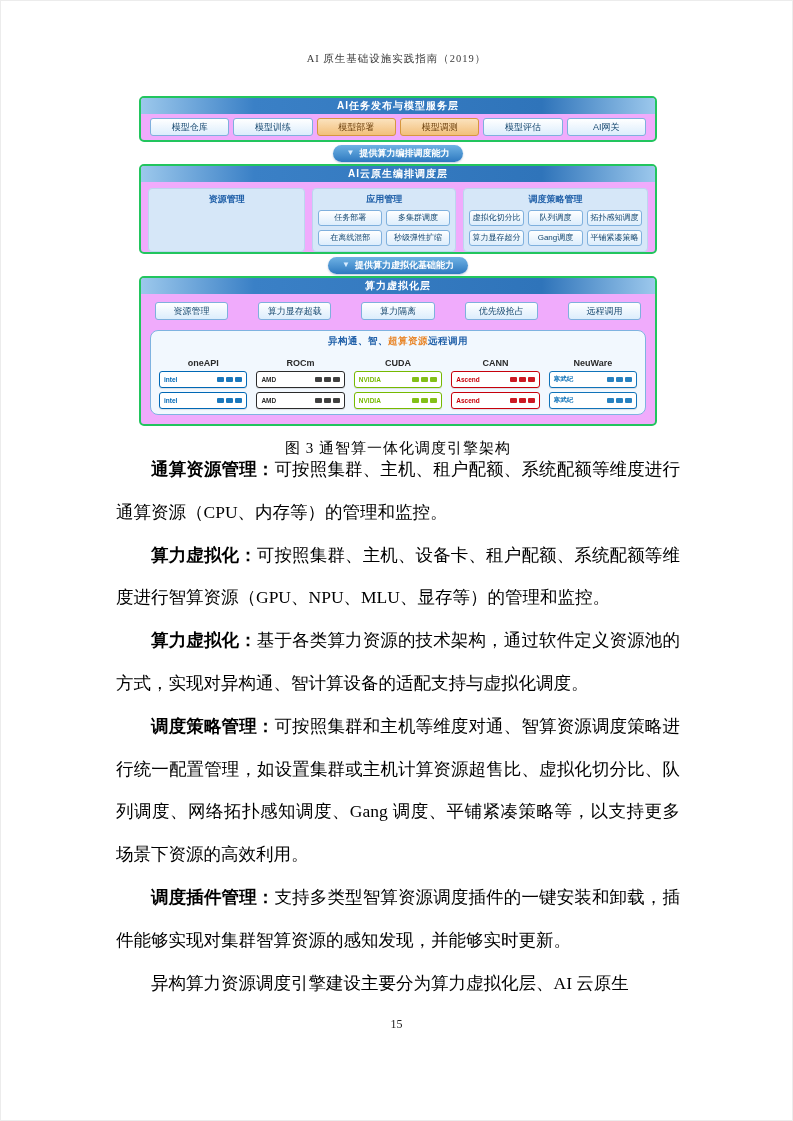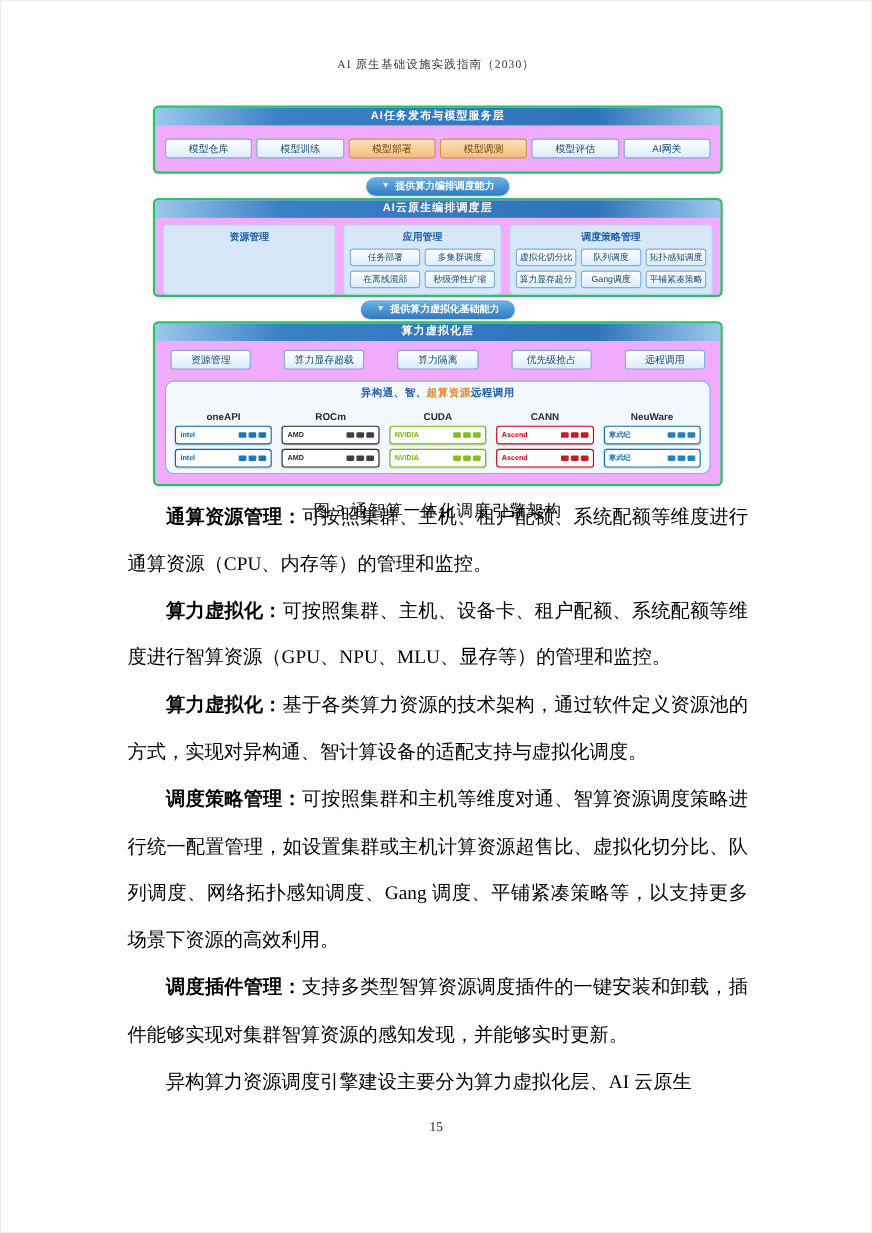--- a/index.html
+++ b/index.html
@@ -21,21 +21,21 @@
 
   .layer-panel {
     background:#f0abfc; border:2px solid #22c55e; border-radius:5px;
     margin-bottom:0; overflow:hidden;
   }
   .layer-title {
     height:16px; line-height:16px; text-align:center; color:#fff;
     font-size:10px; font-weight:bold; letter-spacing:1px;
     background:linear-gradient(90deg,#9cc8ec 0%,#3a80c6 22%,#2f74ba 78%,#9cc8ec 100%);
   }
-  .box-row { display:flex; gap:4px; padding:12px 9px; }
+  .box-row { display:flex; gap:4px; padding:4px 9px; }
   .box {
     flex:1; height:18px; line-height:16px; text-align:center;
     background:linear-gradient(#ffffff,#dcedfc); border:1px solid #7fb0dd;
     border-radius:3px; font-size:9px; color:#17486f; white-space:nowrap; overflow:hidden;
   }
   .box.highlight {
     background:linear-gradient(#fbe2bd,#f2bf7a); border-color:#d6973f; color:#6e4310;
   }
 
   .flow-arrow { display:flex; justify-content:center; align-items:center; height:18px; margin:2px 0; }
@@ -95,21 +95,21 @@
   .page-number {
     position:absolute; bottom:88px; left:0; width:100%;
     text-align:center; font-size:12px; color:#222;
   }
 </style>
 </head>
 <body>
 
 <div class="page">
 
-  <div class="doc-header">AI 原生基础设施实践指南（2030）</div>
+  <div class="doc-header">AI 原生基础设施实践指南（2019）</div>
 
   <div class="figure-wrap">
 
     <div class="layer-panel">
       <div class="layer-title">AI任务发布与模型服务层</div>
       <div class="box-row">
         <div class="box">模型仓库</div>
         <div class="box">模型训练</div>
         <div class="box highlight">模型部署</div>
         <div class="box highlight">模型调测</div>

